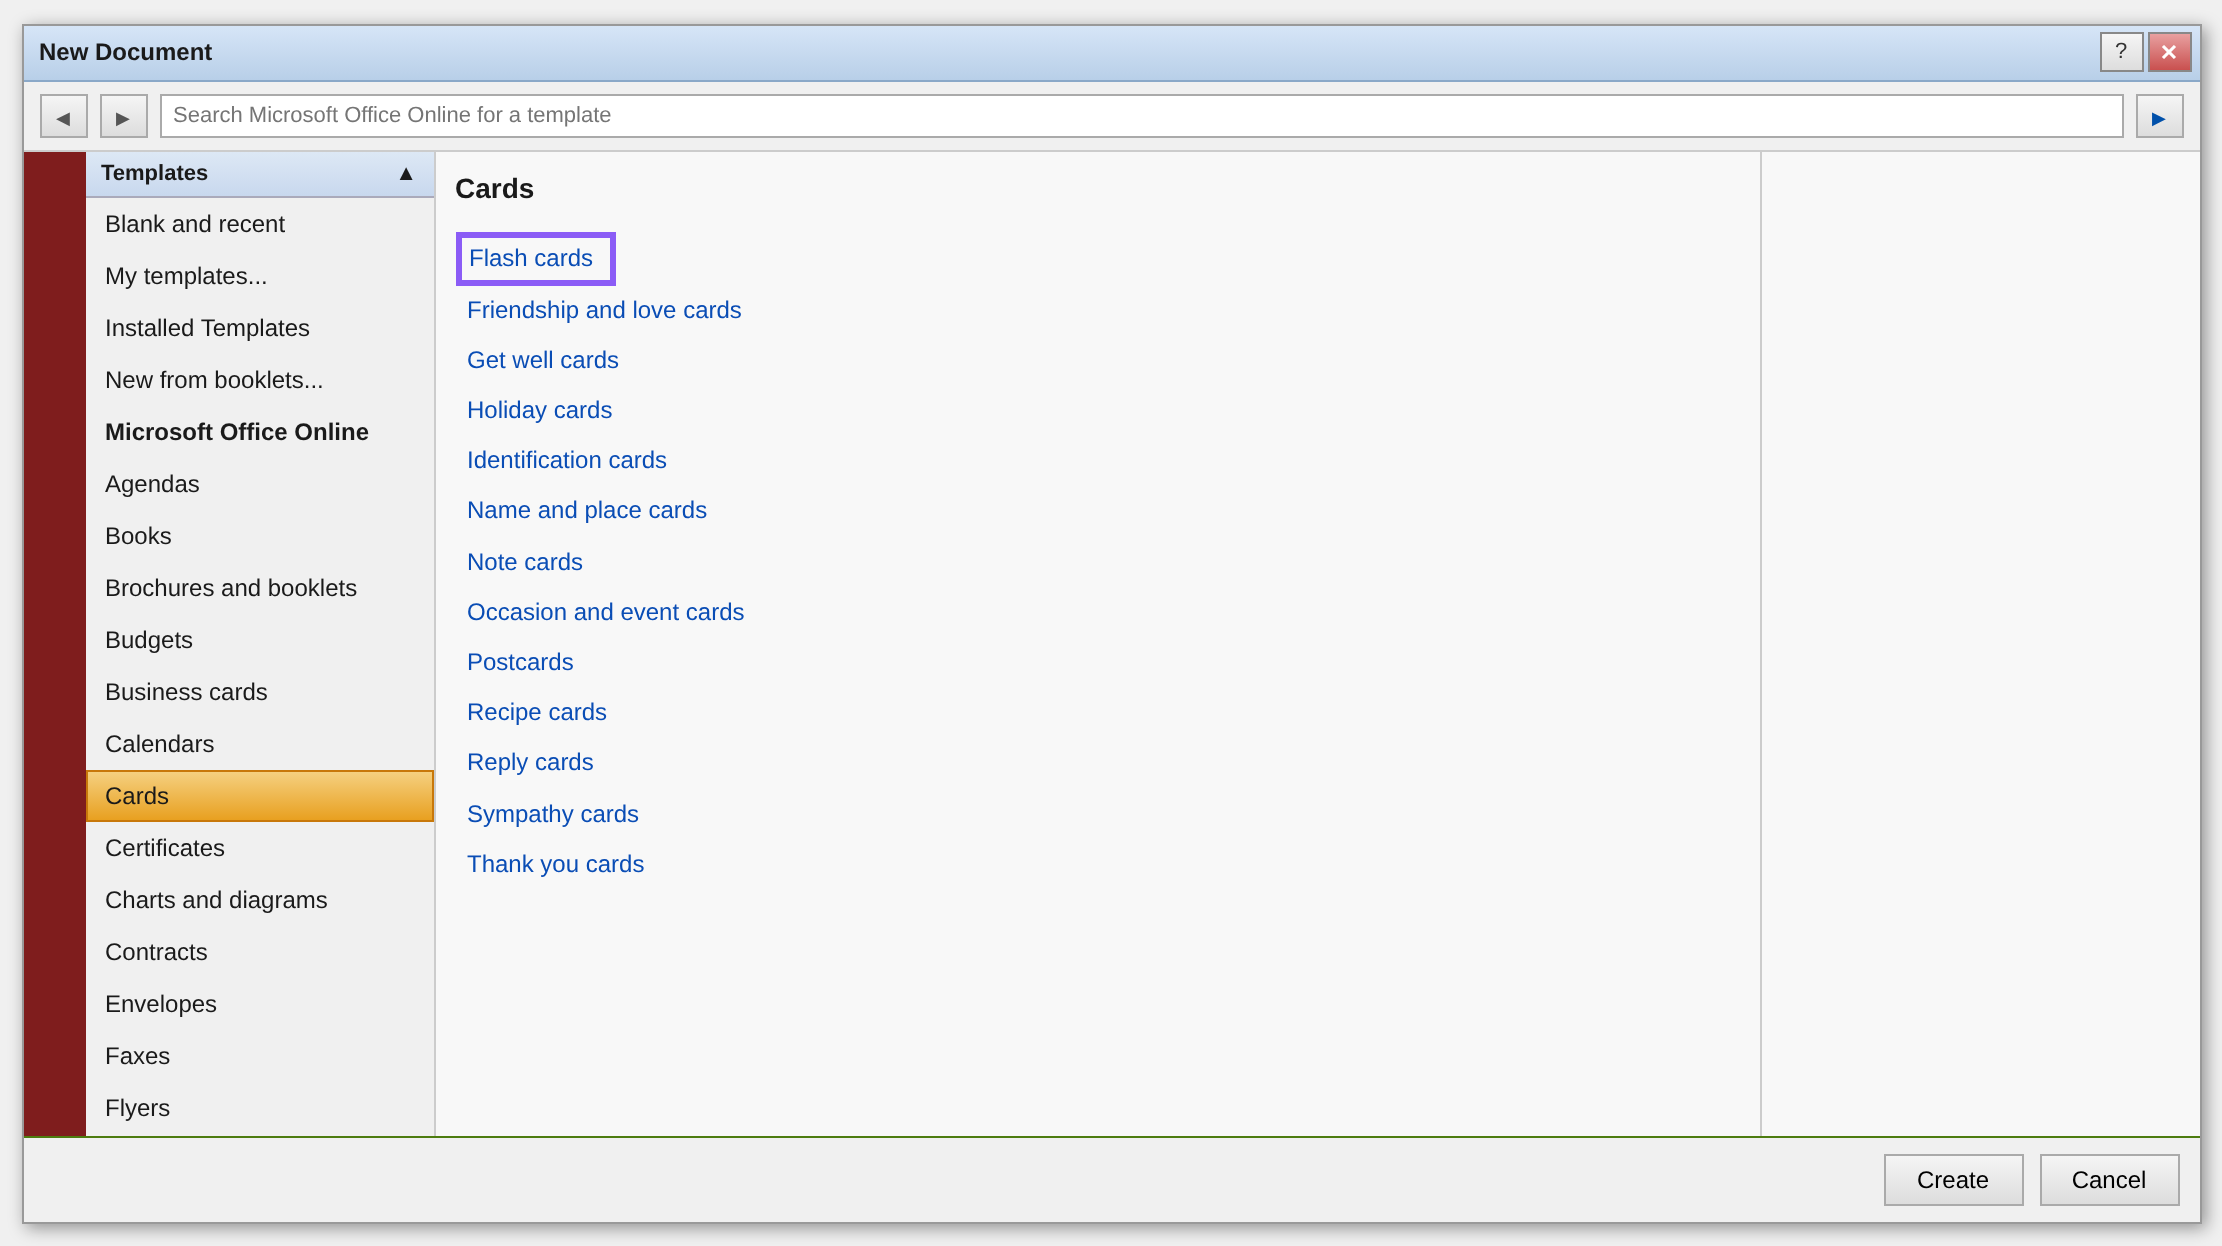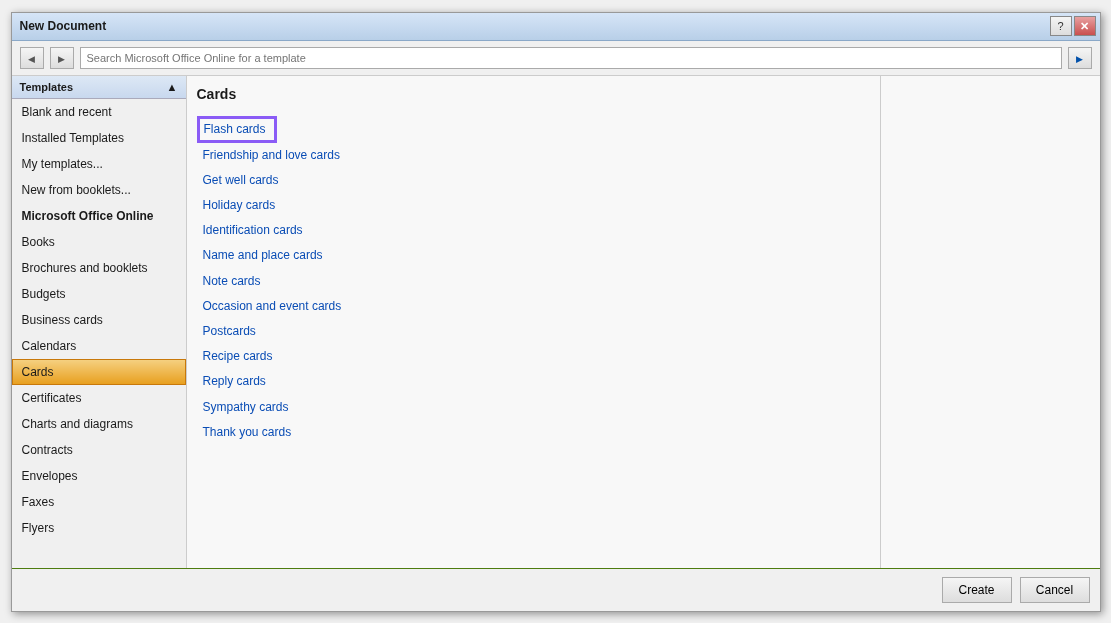--- a/index.html
+++ b/index.html
@@ -105,20 +105,21 @@
       display: flex;
       flex: 1;
       overflow: hidden;
     }
     .sidebar {
       width: 175px;
       background: #f0f0f0;
       border-right: 1px solid #ccc;
       overflow-y: scroll;
       overflow-x: hidden;
+      margin-left: 31px;
     }
     .sidebar-header {
       background: linear-gradient(to bottom, #dde8f5, #c8d8ee);
       padding: 5px 8px;
       font-size: 11px;
       font-weight: bold;
       color: #1a1a1a;
       border-bottom: 1px solid #aab;
       display: flex;
       justify-content: space-between;
@@ -226,24 +227,25 @@
 
   <div class="content-area">
 
     <div class="sidebar">
       <div class="sidebar-header">
         <span>Templates</span>
         <span>▲</span>
       </div>
       <div id="sidebar-items">
           <div class="sidebar-item">Blank and recent</div>
+          <div class="sidebar-item">My templates...</div>
           <div class="sidebar-item">Installed Templates</div>
-          <div class="sidebar-item">My templates...</div>
           <div class="sidebar-item">New from booklets...</div>
           <div class="sidebar-item section-header">Microsoft Office Online</div>
+          <div class="sidebar-item">Agendas</div>
           <div class="sidebar-item">Books</div>
           <div class="sidebar-item">Brochures and booklets</div>
           <div class="sidebar-item">Budgets</div>
           <div class="sidebar-item">Business cards</div>
           <div class="sidebar-item">Calendars</div>
           <div class="sidebar-item active">Cards</div>
           <div class="sidebar-item">Certificates</div>
           <div class="sidebar-item">Charts and diagrams</div>
           <div class="sidebar-item">Contracts</div>
           <div class="sidebar-item">Envelopes</div>

